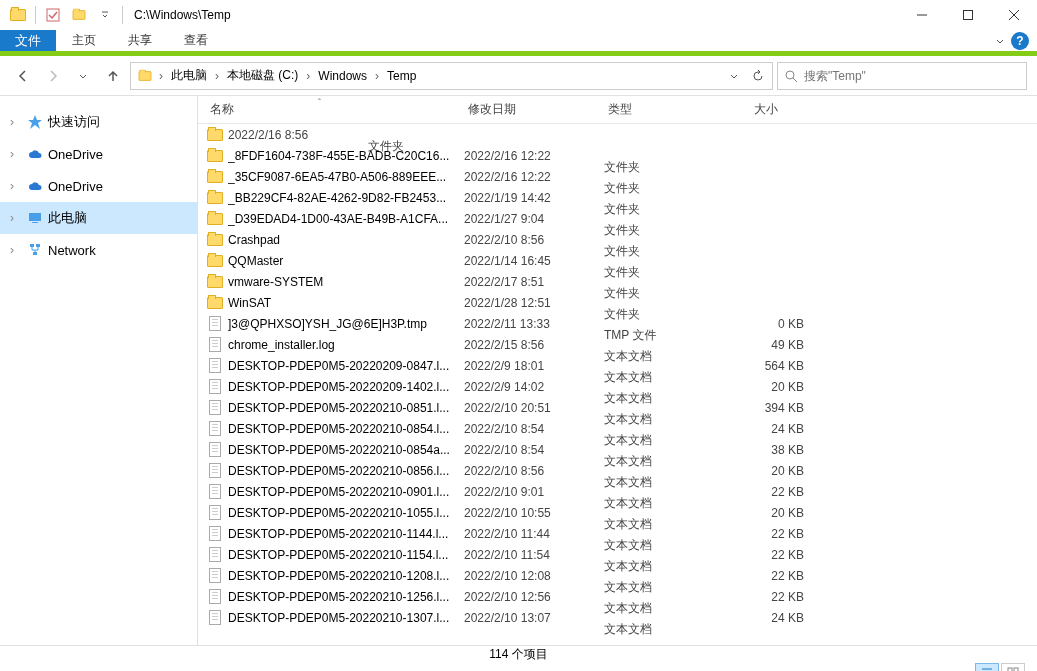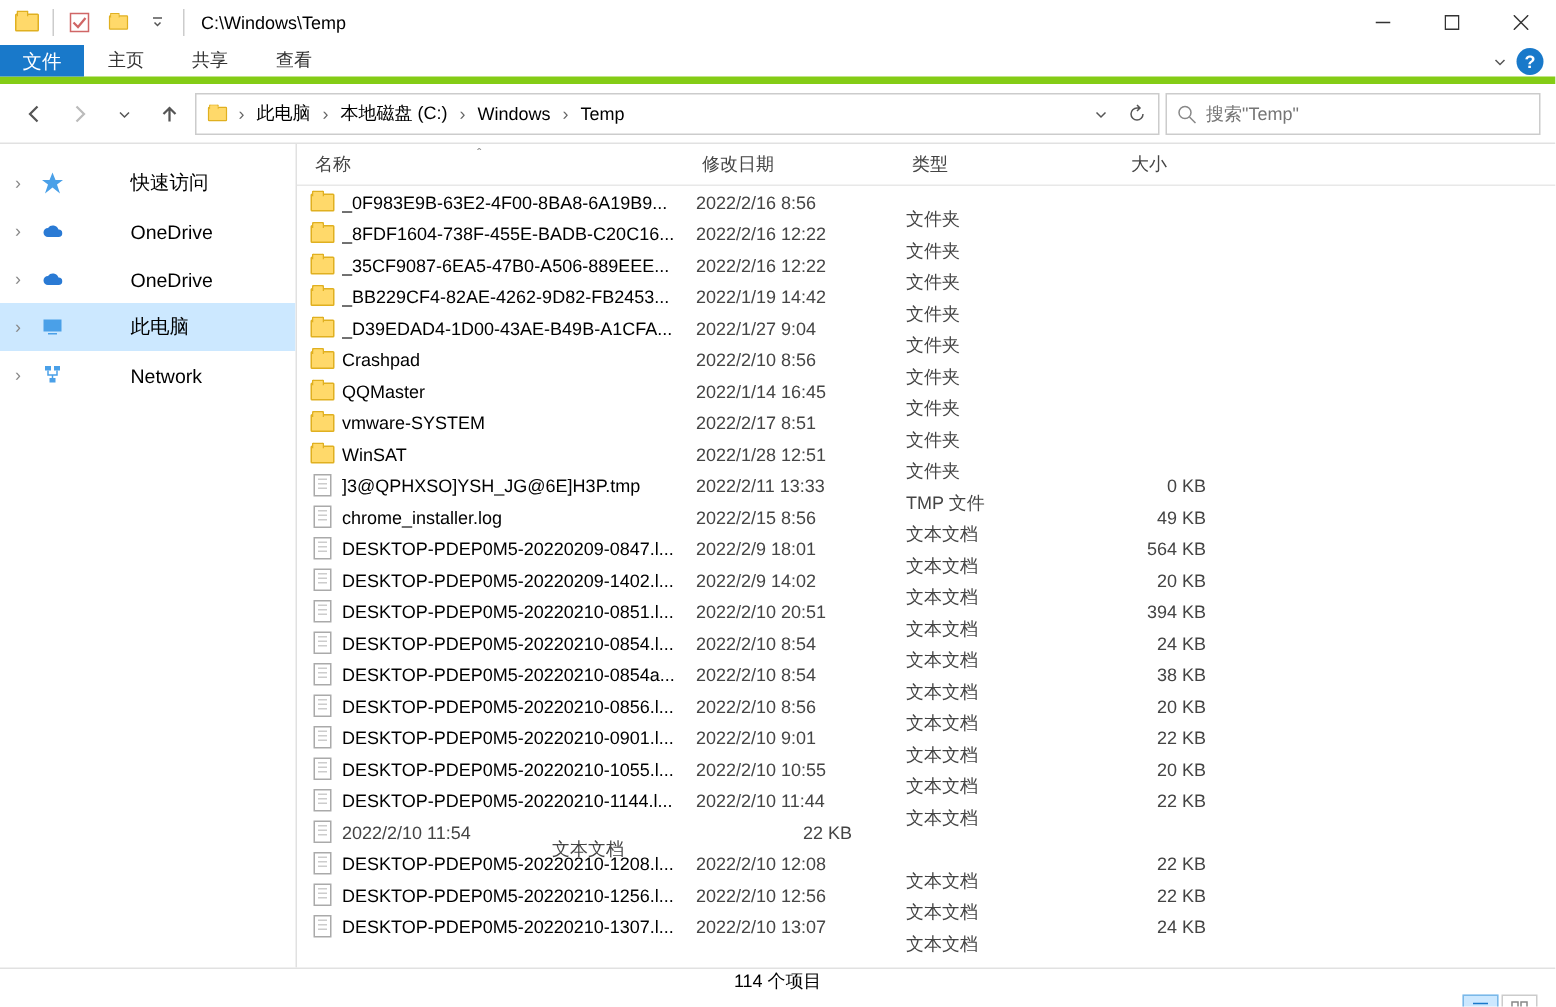--- a/index.html
+++ b/index.html
@@ -34,21 +34,21 @@
 .searchbox { width: 250px; height: 28px; border: 1px solid #ccc; display: flex; align-items: center; padding: 0 6px; color: #777; gap: 6px; }
 .searchbox input { border: none; outline: none; flex: 1; font-size: 12px; color: #555; }
 
 
 .body { display: flex; height: calc(671px - 30px - 26px - 40px - 26px); }
 .sidebar { width: 198px; border-right: 1px solid #e1e1e1; padding-top: 10px; overflow: hidden; }
 .side-item { height: 32px; display: flex; align-items: center; padding-left: 10px; gap: 4px; }
 .side-item .exp { width: 12px; color: #888; }
 .side-item .icn { width: 18px; height: 18px; display: flex; align-items: center; justify-content: center; }
 .side-item.active { background: #cce8ff; }
-.side-item .lbl { font-size: 13px; color: #000; margin-left: 39px; }
+.side-item .lbl { font-size: 13px; color: #000; }
 
 .main { flex: 1; display: flex; flex-direction: column; position: relative; }
 .colheaders { height: 28px; display: flex; align-items: center; border-bottom: 1px solid #e8e8e8; padding-left: 8px; color: #444; position: relative; }
 .colheaders .col { padding-left: 4px; }
 .col-name { width: 258px; }
 .col-date { width: 140px; }
 .col-type { width: 120px; }
 .col-size { width: 80px; text-align: center; }
 .sort-ind { position: absolute; left: 120px; top: 1px; color: #777; font-size: 9px; }
 
@@ -255,21 +255,20 @@
       <div class="col col-name">名称</div>
       <div class="col col-date">修改日期</div>
       <div class="col col-type">类型</div>
       <div class="col col-size">大小</div>
     </div>
     <div class="filelist" id="filelist">
         <div class="row">
           <span class="icn">
             <div class="folder-icon"></div>
           </span>
-          <span class="cell-name">_0F983E9B-63E2-4F00-8BA8-6A19B9...</span>
           <span class="cell-date">2022/2/16 8:56</span>
           <span class="cell-type">文件夹</span>
           <span class="cell-size"></span>
         </div>
         <div class="row">
           <span class="icn">
             <div class="folder-icon"></div>
           </span>
           <span class="cell-name">_8FDF1604-738F-455E-BADB-C20C16...</span>
           <span class="cell-date">2022/2/16 12:22</span>
@@ -435,20 +434,21 @@
           </span>
           <span class="cell-name">DESKTOP-PDEP0M5-20220210-1144.l...</span>
           <span class="cell-date">2022/2/10 11:44</span>
           <span class="cell-type">文本文档</span>
           <span class="cell-size">22 KB</span>
         </div>
         <div class="row">
           <span class="icn">
             <div class="file-icon"></div>
           </span>
+          <span class="cell-name">DESKTOP-PDEP0M5-20220210-1154.l...</span>
           <span class="cell-date">2022/2/10 11:54</span>
           <span class="cell-type">文本文档</span>
           <span class="cell-size">22 KB</span>
         </div>
         <div class="row">
           <span class="icn">
             <div class="file-icon"></div>
           </span>
           <span class="cell-name">DESKTOP-PDEP0M5-20220210-1208.l...</span>
           <span class="cell-date">2022/2/10 12:08</span>

